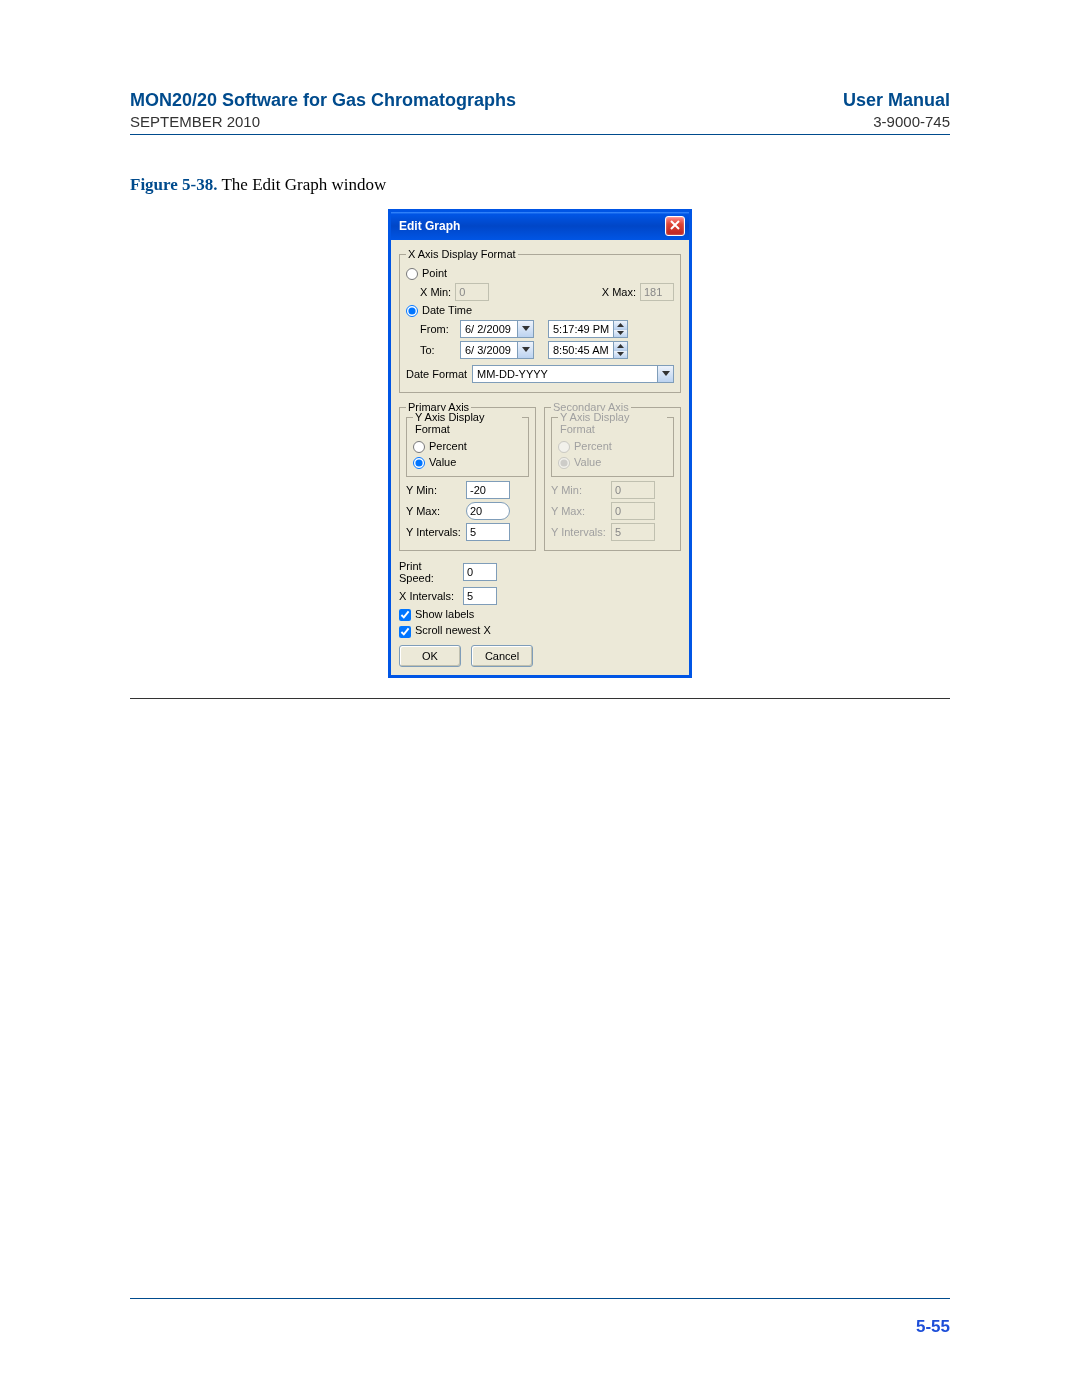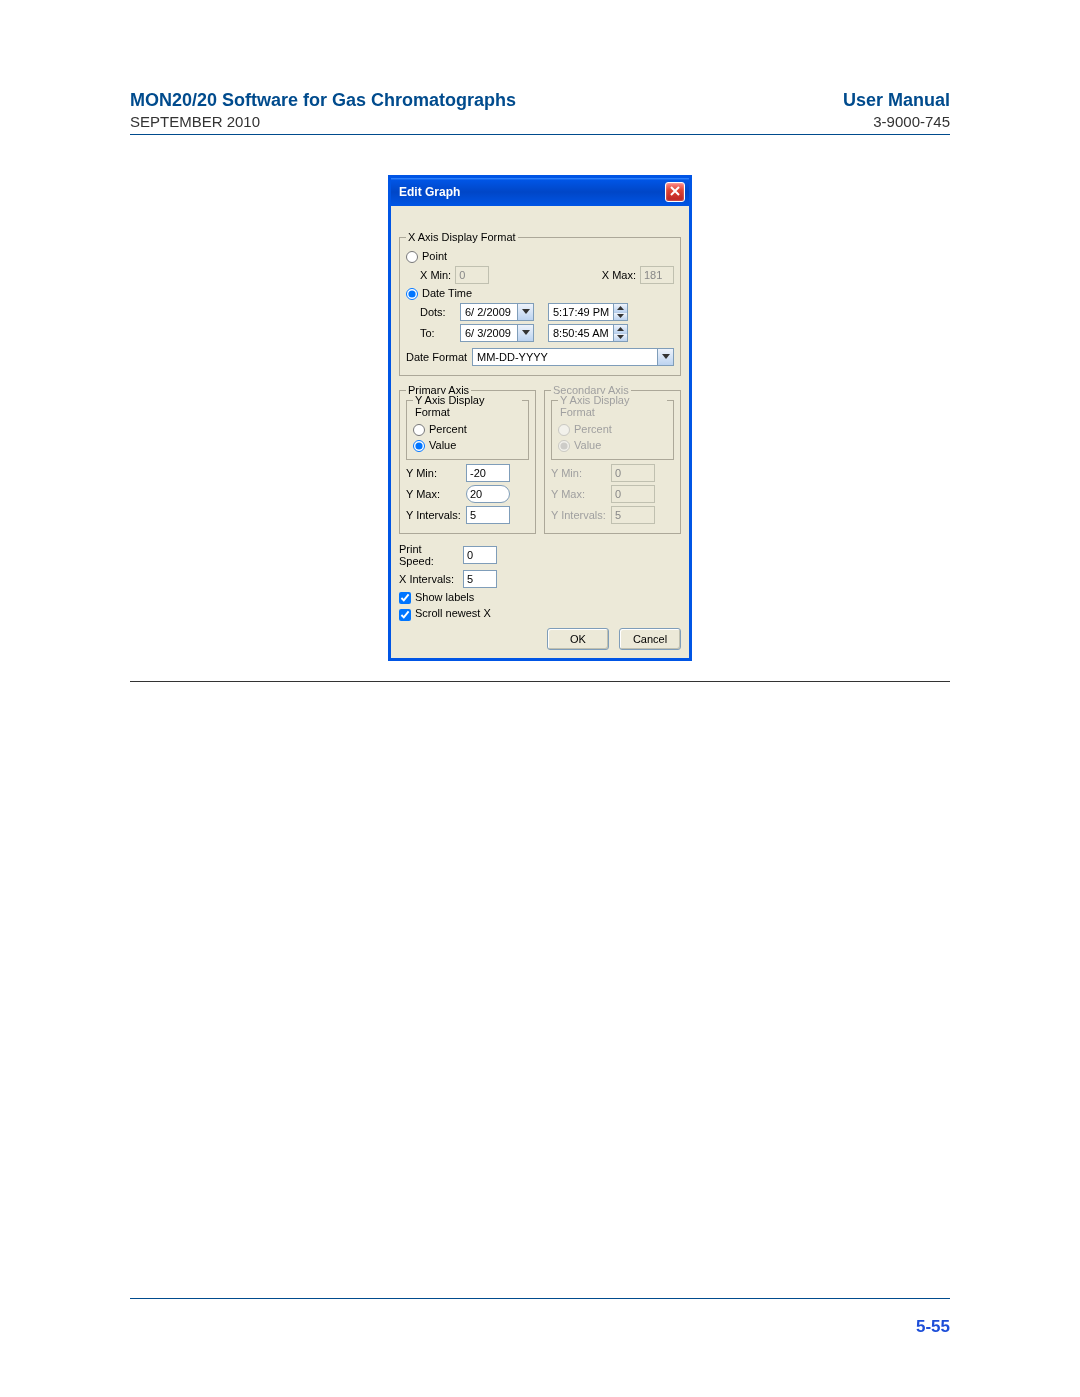--- a/index.html
+++ b/index.html
@@ -71,21 +71,21 @@
   .closebtn {
     width: 20px; height: 20px;
     background: linear-gradient(to bottom, #f88 0%, #d43 40%, #b22 100%);
     border: 1px solid #fff;
     border-radius: 3px;
     display: flex; align-items: center; justify-content: center;
     color: #fff; font-weight: bold;
     box-shadow: inset 0 0 2px rgba(255,255,255,0.6);
   }
   .closebtn svg { width: 10px; height: 10px; }
-  .dlg-body { padding: 23px 8px 8px 8px; }
+  .dlg-body { padding: 6px 8px 8px 8px; }
   fieldset {
     border: 1px solid #aca899;
     margin: 2px 0 6px 0;
     padding: 4px 6px 6px 6px;
   }
   fieldset.disabled legend, fieldset.disabled .lbl, fieldset.disabled input[type=radio]+span { color: #a0a0a0; }
   legend { font-size: 11px; padding: 0 2px; }
   .row { display: flex; align-items: center; margin: 3px 0; gap: 4px; }
   .row .indent { margin-left: 14px; }
   .lbl { font-size: 11px; }
@@ -147,21 +147,21 @@
   .btn {
     font-family: Tahoma, Arial, sans-serif;
     font-size: 11px;
     min-width: 62px;
     height: 22px;
     border: 1px solid #7f9db9;
     background: #ece9d8;
     border-radius: 3px;
     box-shadow: inset -1px -1px 0 #c0c0b0, inset 1px 1px 0 #fff;
   }
-  .btnrow { display: flex; justify-content: flex-end; gap: 10px; margin-top: 4px; }
+  .btnrow { display: flex; gap: 10px; margin-top: 4px; }
   .sec-hr {
     border: none;
     border-top: 1px solid #333;
     margin: 20px 0 0 0;
   }
   .footer-hr {
     border: none;
     border-top: 1.5px solid #004b8d;
     position: absolute;
     left: 130px; right: 130px;
@@ -184,20 +184,24 @@
   <div class="hdr">
     <span class="hdr-title">MON20/20 Software for Gas Chromatographs</span>
     <span class="hdr-manual">User Manual</span>
   </div>
   <div class="subhdr">
     <span>SEPTEMBER 2010</span>
     <span>3-9000-745</span>
   </div>
   <hr class="hr">
 
+  <p class="figcaption">
+    <span class="fignum">Figure 5-38.</span>
+    <span>The Edit Graph window</span>
+  </p>
 
   <div class="dialog-wrap">
     <div class="dlg">
       <div class="titlebar">
         <span>Edit Graph</span>
         <div class="closebtn">
           <span>
             <svg viewBox="0 0 10 10">
                 <path d="M1 1 L9 9 M9 1 L1 9" stroke="#fff" stroke-width="2" fill="none"></path>
               </svg>
@@ -215,21 +219,21 @@
             <span class="lbl indent">X Min:</span>
             <input type="text" class="dis" style="width: 34px;" value="0">
             <span class="spacer"></span>
             <span class="lbl">X Max:</span>
             <input type="text" class="dis" style="width: 34px;" value="181">
           </div>
           <div class="row">
               <label><input type="radio" name="xfmt" checked="" style=""><span>Date Time</span></label>
             </div>
           <div class="row">
-            <span class="lbl indent" style="width:36px">Dots:</span>
+            <span class="lbl indent" style="width:36px">From:</span>
             <span class="cbo">
               <span class="cbo-txt">6/ 2/2009</span>
               <span class="cbo-btn">
                   <svg viewBox="0 0 8 6">
                     <path d="M0 0 L4 5 L8 0 Z" fill="#333"></path>
                   </svg>
                 </span>
             </span>
             <span style="width:6px"></span>
             <span class="spinner">

